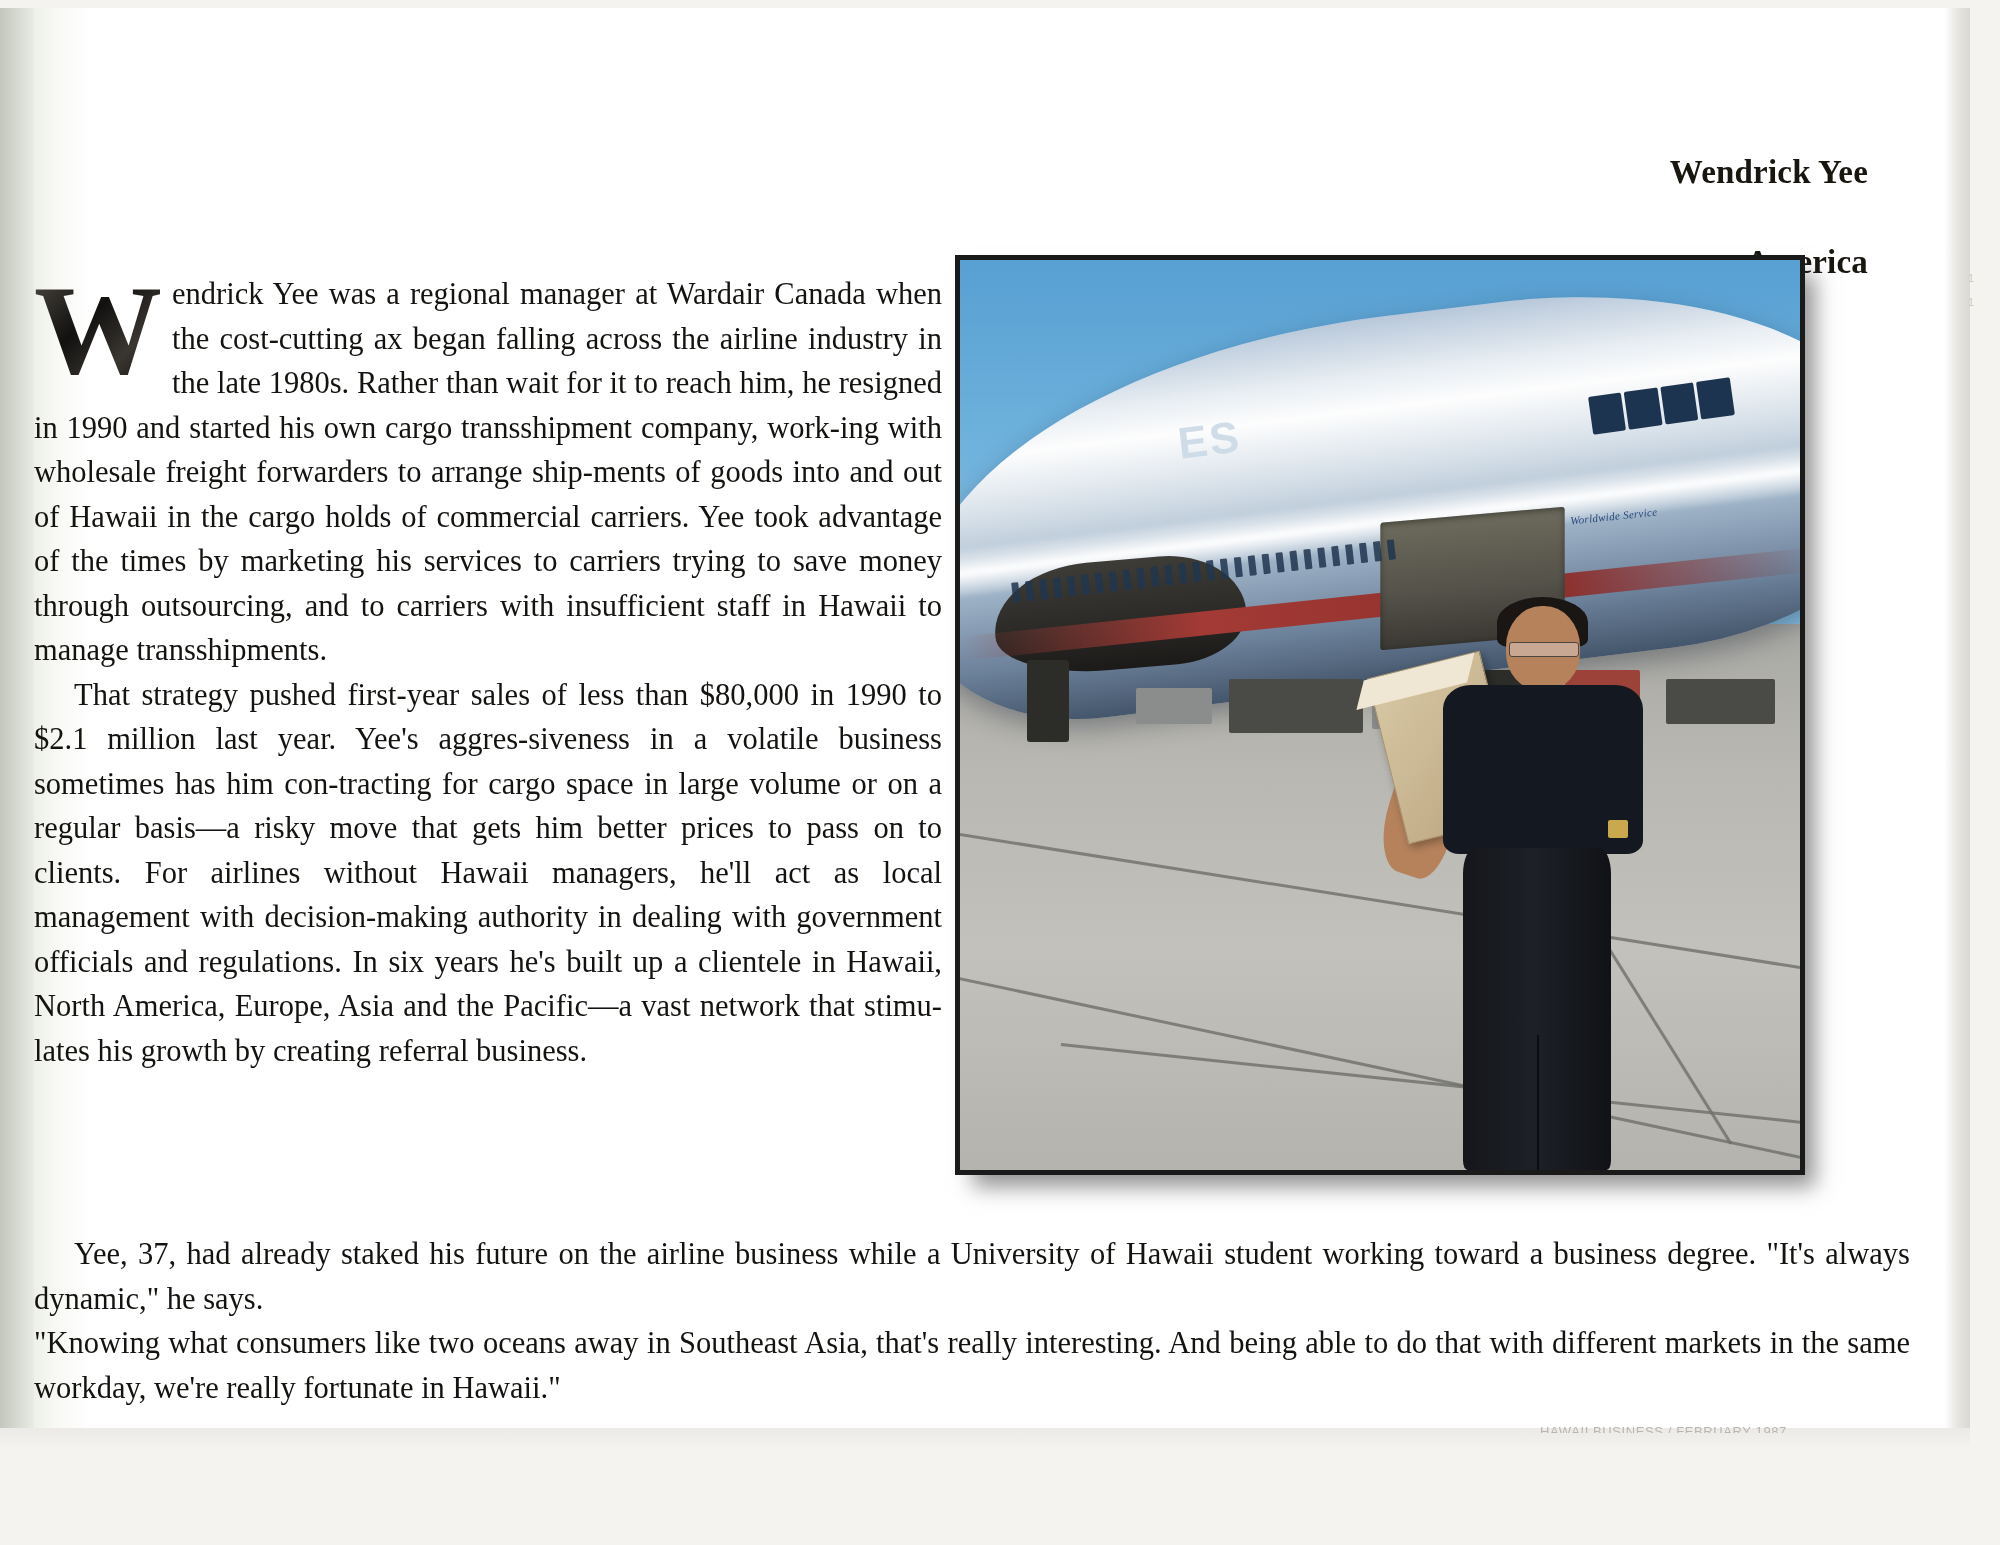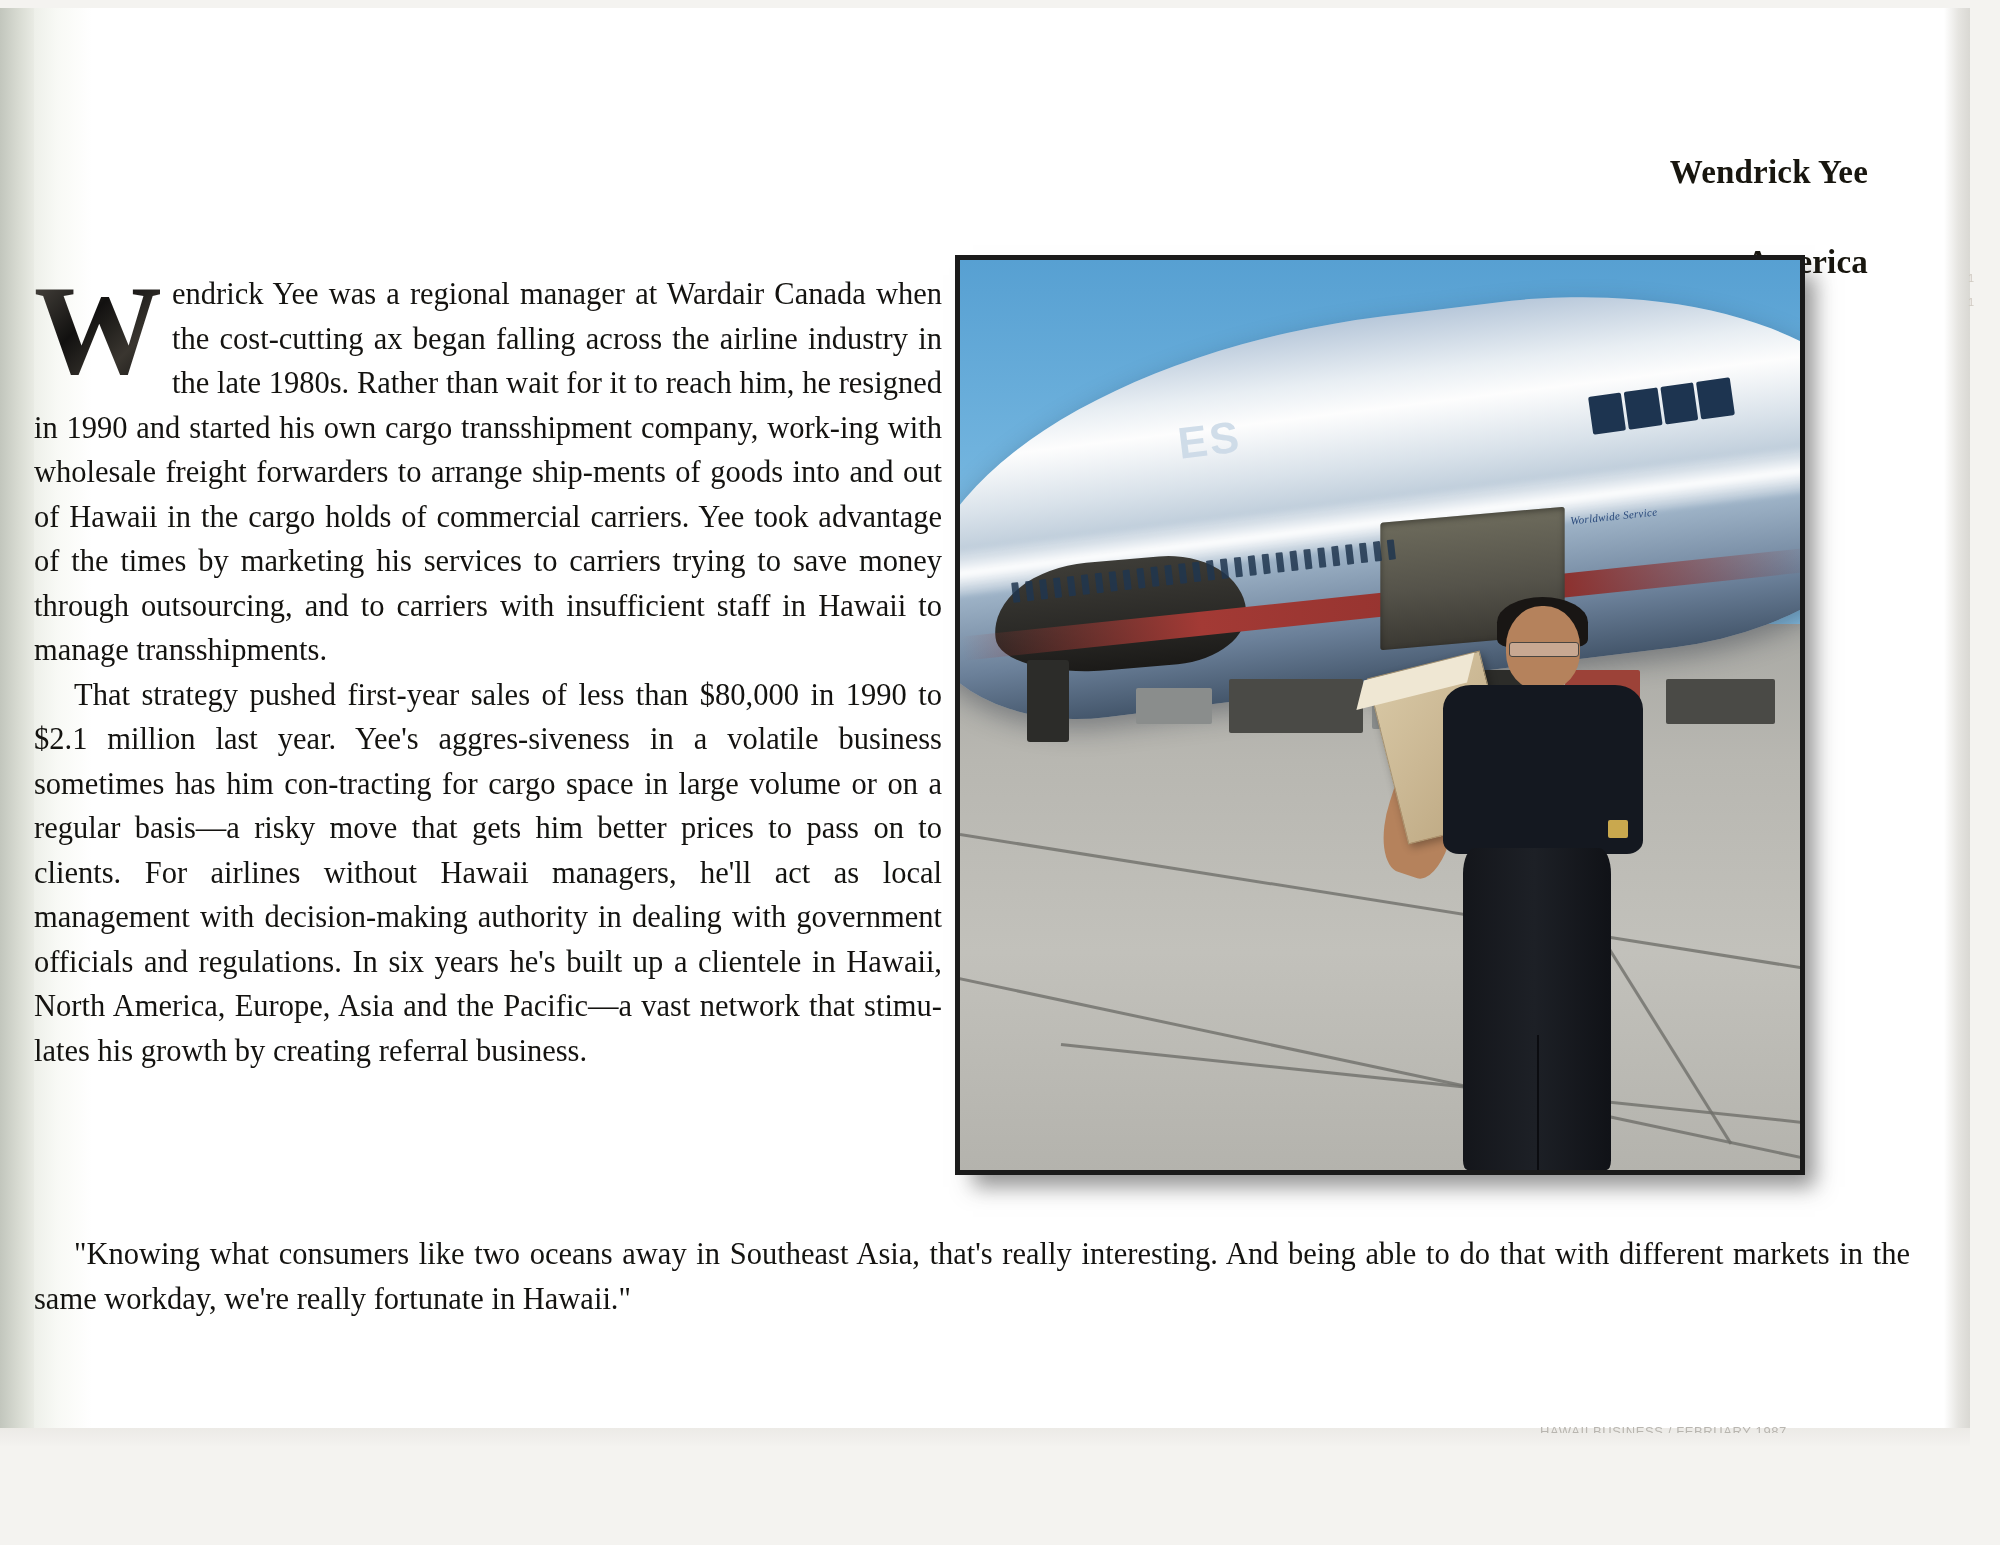--- a/index.html
+++ b/index.html
@@ -561,20 +561,21 @@
       <div class="halftone"></div>
     </div>
   </div>
 
   <div class="col-text">
     <p class="lead"><span class="dropcap">W</span><span>endrick Yee was a regional manager at Wardair Canada when the cost-cutting ax began falling across the airline industry in the late 1980s. Rather than wait for it to reach him, he resigned in 1990 and started his own cargo transshipment company, work-ing with wholesale freight forwarders to arrange ship-ments of goods into and out of Hawaii in the cargo holds of commercial carriers. Yee took advantage of the times by marketing his services to carriers trying to save money through outsourcing, and to carriers with insufficient staff in Hawaii to manage transshipments.</span></p>
     <p>That strategy pushed first-year sales of less than $80,000 in 1990 to $2.1 million last year. Yee's aggres-siveness in a volatile business sometimes has him con-tracting for cargo space in large volume or on a regular basis—a risky move that gets him better prices to pass on to clients. For airlines without Hawaii managers, he'll act as local management with decision-making authority in dealing with government officials and regulations. In six years he's built up a clientele in Hawaii, North America, Europe, Asia and the Pacific—a vast network that stimu-lates his growth by creating referral business.</p>
   </div>
 
   <div class="full-text">
+    <p>Yee, 37, had already staked his future on the airline business while a University of Hawaii student working toward a business degree. "It's always dynamic," he says.</p>
     <p>"Knowing what consumers like two oceans away in Southeast Asia, that's really interesting. And being able to do that with different markets in the same workday, we're really fortunate in Hawaii."</p>
   </div>
 
   <div class="bleed-mark" style="left:1968px; top:272px;">1</div>
   <div class="bleed-mark" style="left:1968px; top:296px;">1</div>
   <div class="footer-runhead">HAWAII BUSINESS / FEBRUARY 1987</div>
 
 </div>
 
 </body></html>

